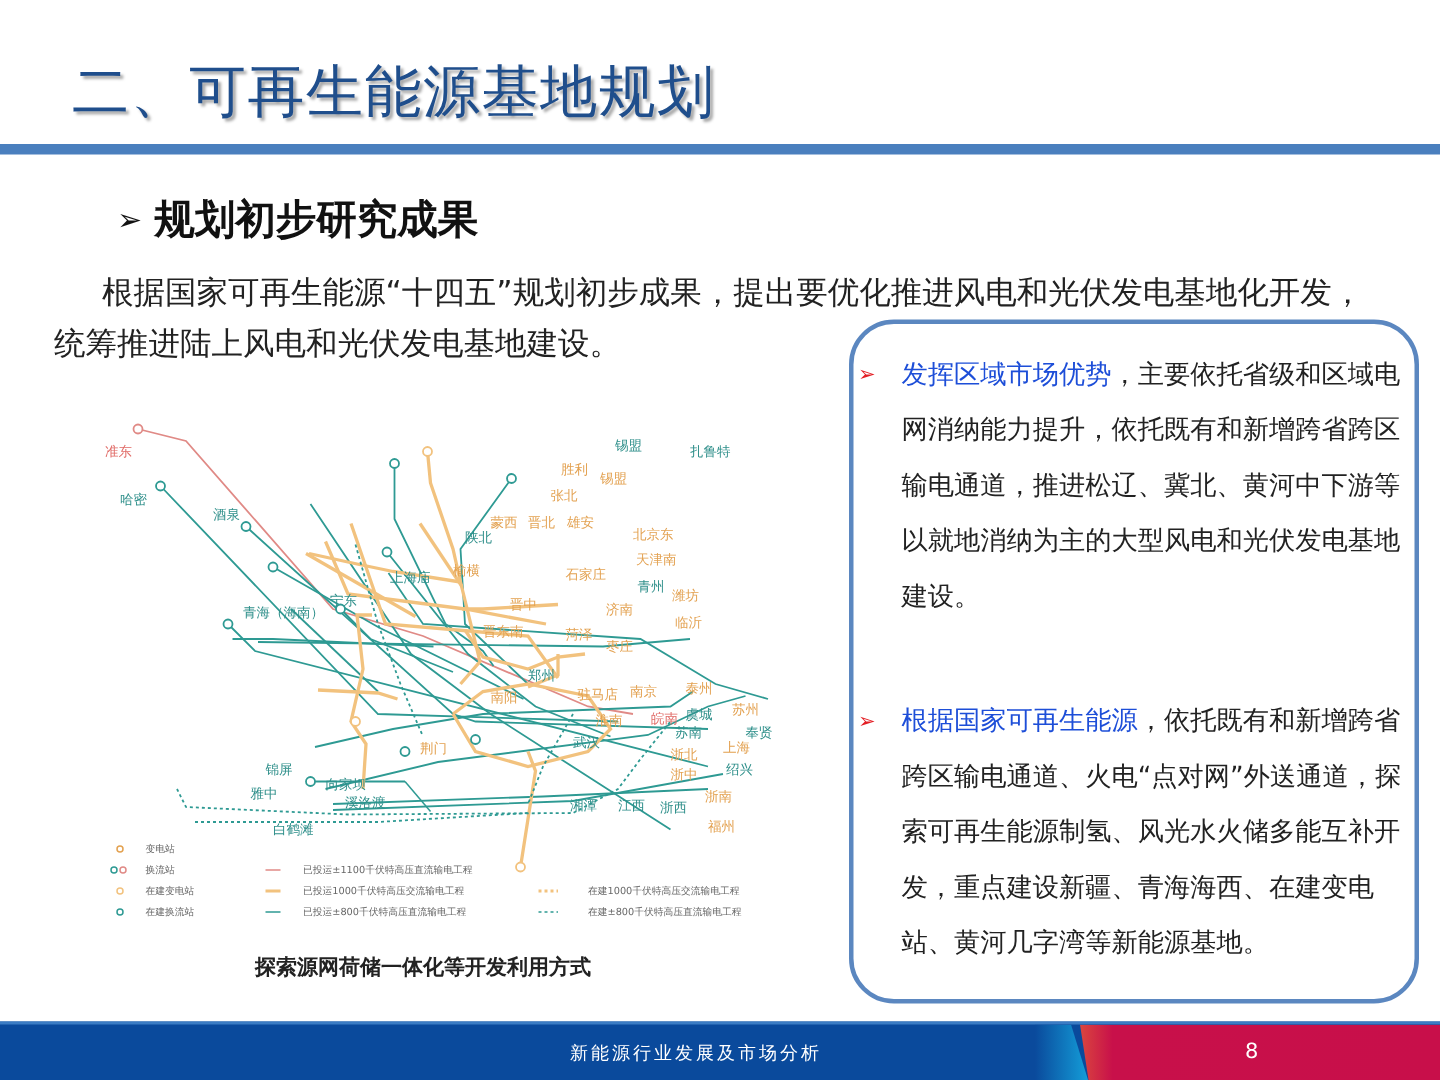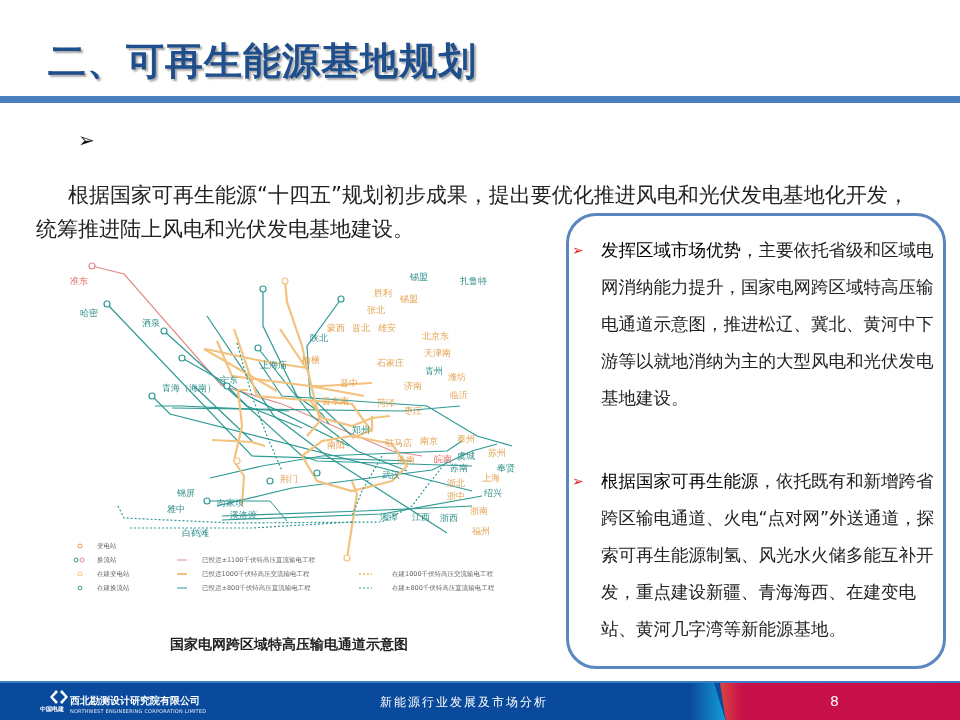--- a/index.html
+++ b/index.html
@@ -1,48 +1,49 @@
 <!DOCTYPE html>
 <html><head>
 <meta charset="utf-8">
 <style>
   html,body{margin:0;padding:0;}
   body{width:960px;height:720px;position:relative;overflow:hidden;background:#ffffff;font-family:"DejaVu Sans","Liberation Sans",sans-serif;}
-  .title{position:absolute;left:48px;top:36px;font-size:38px;font-weight:bold;color:#1f4e8c;letter-spacing:1px;text-shadow:2px 2px 2px rgba(0,0,0,0.35);margin:0;}
+  .title{position:absolute;left:48px;top:36px;font-size:38px;font-weight:normal;color:#1f4e8c;letter-spacing:1px;text-shadow:2px 2px 2px rgba(0,0,0,0.35);margin:0;}
   .title-bar{position:absolute;left:0;top:96px;width:960px;height:7px;background:#4a7fbe;}
   .subhead{position:absolute;left:78px;top:128px;font-size:27px;font-weight:bold;color:#111;display:flex;align-items:center;gap:8px;}
   .subhead .arrow{font-size:20px;}
   .intro{position:absolute;left:36px;top:178px;width:880px;font-size:21px;line-height:34px;color:#222;text-indent:32px;margin:0;}
   .callout{position:absolute;left:566px;top:213px;width:380px;height:456px;border:3px solid #5b87c0;border-radius:30px;box-sizing:border-box;background:#fff;}
   .bullet{position:absolute;left:0;width:372px;padding-left:32px;box-sizing:border-box;font-size:17.5px;line-height:37px;color:#222;}
   .bullet .mk{position:absolute;left:3px;top:0;color:#e31e24;font-size:14px;}
-  .bullet .hl{color:#000000;}
+  .bullet .hl{color:#1d4ed8;}
   .b1{top:16px;}
   .b2{top:247px;}
-  .map{position:absolute;left:52px;top:256px;width:505px;height:355px;}
+  .map{position:absolute;left:52px;top:276px;width:505px;height:355px;}
   .map-caption{position:absolute;left:170px;top:636px;font-size:14px;font-weight:bold;color:#222;}
   .footer{position:absolute;left:0;top:681px;width:960px;height:39px;background:#0a4a9c;border-top:2px solid #3b7cc4;}
   .footer .logo{position:absolute;left:36px;top:6px;width:180px;height:28px;}
   .footer .cn-name{position:absolute;left:70px;top:5px;font-size:10px;font-weight:bold;color:#fff;}
   .footer .en-name{position:absolute;left:70px;top:19px;font-size:5px;color:#dfe8f5;letter-spacing:0.2px;}
   .footer .brand{position:absolute;left:40px;top:21px;font-size:6px;color:#fff;font-weight:bold;}
   .footer .center{position:absolute;left:380px;top:11px;font-size:12px;color:#ffffff;letter-spacing:2px;}
   .footer .pagebox{position:absolute;left:712px;top:0;width:248px;height:39px;background:linear-gradient(90deg,#e05a3a 0%,#c8104a 12%,#c80f4a 100%);clip-path:polygon(8px 0,100% 0,100% 100%,14px 100%);}
   .footer .cyan{position:absolute;left:690px;top:0;width:40px;height:39px;background:linear-gradient(90deg,#0a4a9c,#15a8e0);clip-path:polygon(0 0,60% 0,90% 100%,0 100%);}
   .footer .pagenum{position:absolute;left:830px;top:10px;font-size:14px;color:#fff;}
   .map text{font-family:"DejaVu Sans",sans-serif;}
 </style>
 </head>
 <body>
 
 <h1 class="title">二、可再生能源基地规划</h1>
 <div class="title-bar"></div>
 
 <div class="subhead">
   <span class="arrow">➢</span>
+  <span>规划初步研究成果</span>
 </div>
 
 <p class="intro">根据国家可再生能源“十四五”规划初步成果，提出要优化推进风电和光伏发电基地化开发，统筹推进陆上风电和光伏发电基地建设。</p>
 
 <div class="map">
   <svg width="505" height="355" viewBox="0 0 505 355" xmlns="http://www.w3.org/2000/svg">
     <g fill="none" stroke-width="1.2">
 
       <polyline points="40,10 72,18 170,130 230,148 340,195 370,200" stroke="#e08a86"></polyline>
 
@@ -180,38 +181,29 @@
       <text x="150" y="320">已投运1000千伏特高压交流输电工程</text>
       <line x1="125" y1="332" x2="135" y2="332" stroke="#2e9a93"></line>
       <text x="150" y="334">已投运±800千伏特高压直流输电工程</text>
       <line x1="307" y1="318" x2="320" y2="318" stroke="#f2c27e" stroke-width="2" stroke-dasharray="2,2"></line>
       <text x="340" y="320">在建1000千伏特高压交流输电工程</text>
       <line x1="307" y1="332" x2="320" y2="332" stroke="#2e9a93" stroke-dasharray="2,2"></line>
       <text x="340" y="334">在建±800千伏特高压直流输电工程</text>
     </g>
   </svg>
 </div>
-<div class="map-caption">国家电网跨区域特高压输电通道示意图</div>
+<div class="map-caption">探索源网荷储一体化等开发利用方式</div>
 
 <div class="callout">
   <div class="bullet b1">
-    <span class="mk">➢</span><span class="hl">发挥区域市场优势</span><span>，主要依托省级和区域电网消纳能力提升，国家电网跨区域特高压输电通道示意图，推进松辽、冀北、黄河中下游等以就地消纳为主的大型风电和光伏发电基地建设。</span>
+    <span class="mk">➢</span><span class="hl">发挥区域市场优势</span><span>，主要依托省级和区域电网消纳能力提升，依托既有和新增跨省跨区输电通道，推进松辽、冀北、黄河中下游等以就地消纳为主的大型风电和光伏发电基地建设。</span>
   </div>
   <div class="bullet b2">
     <span class="mk">➢</span><span class="hl">根据国家可再生能源</span><span>，依托既有和新增跨省跨区输电通道、火电“点对网”外送通道，探索可再生能源制氢、风光水火储多能互补开发，重点建设新疆、青海海西、在建变电站、黄河几字湾等新能源基地。</span>
   </div>
 </div>
 
 <div class="footer">
-  <div class="logo">
-    <svg width="24" height="16" style="position:absolute;left:8px;top:0">
-      <polygon points="6,8 12,1 14,3 9,8 14,13 12,15" fill="#fff"></polygon>
-      <polygon points="18,1 24,8 18,15 16,13 21,8 16,3" fill="#fff"></polygon>
-    </svg>
-    <span class="brand" style="left:4px;top:16px;">中国电建</span>
-    <span class="cn-name" style="left:34px;">西北勘测设计研究院有限公司</span>
-    <span class="en-name" style="left:34px;">NORTHWEST ENGINEERING CORPORATION LIMITED</span>
-  </div>
   <div class="center">新能源行业发展及市场分析</div>
   <div class="cyan"></div>
   <div class="pagebox"></div>
   <div class="pagenum">8</div>
 </div>
 
 </body></html>

